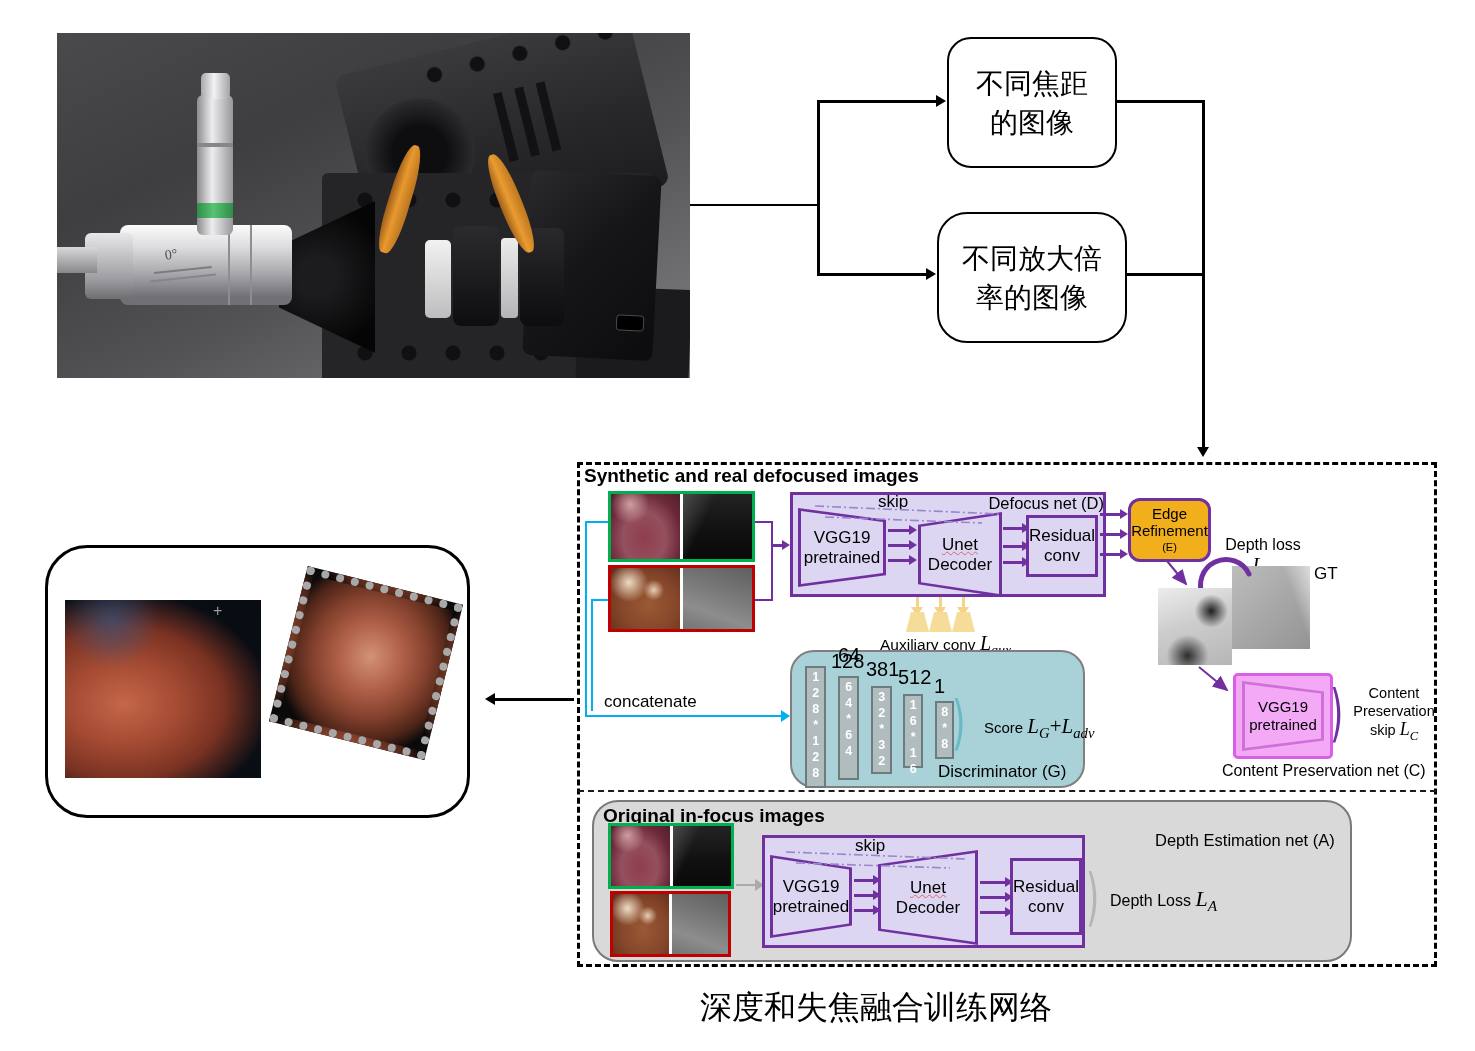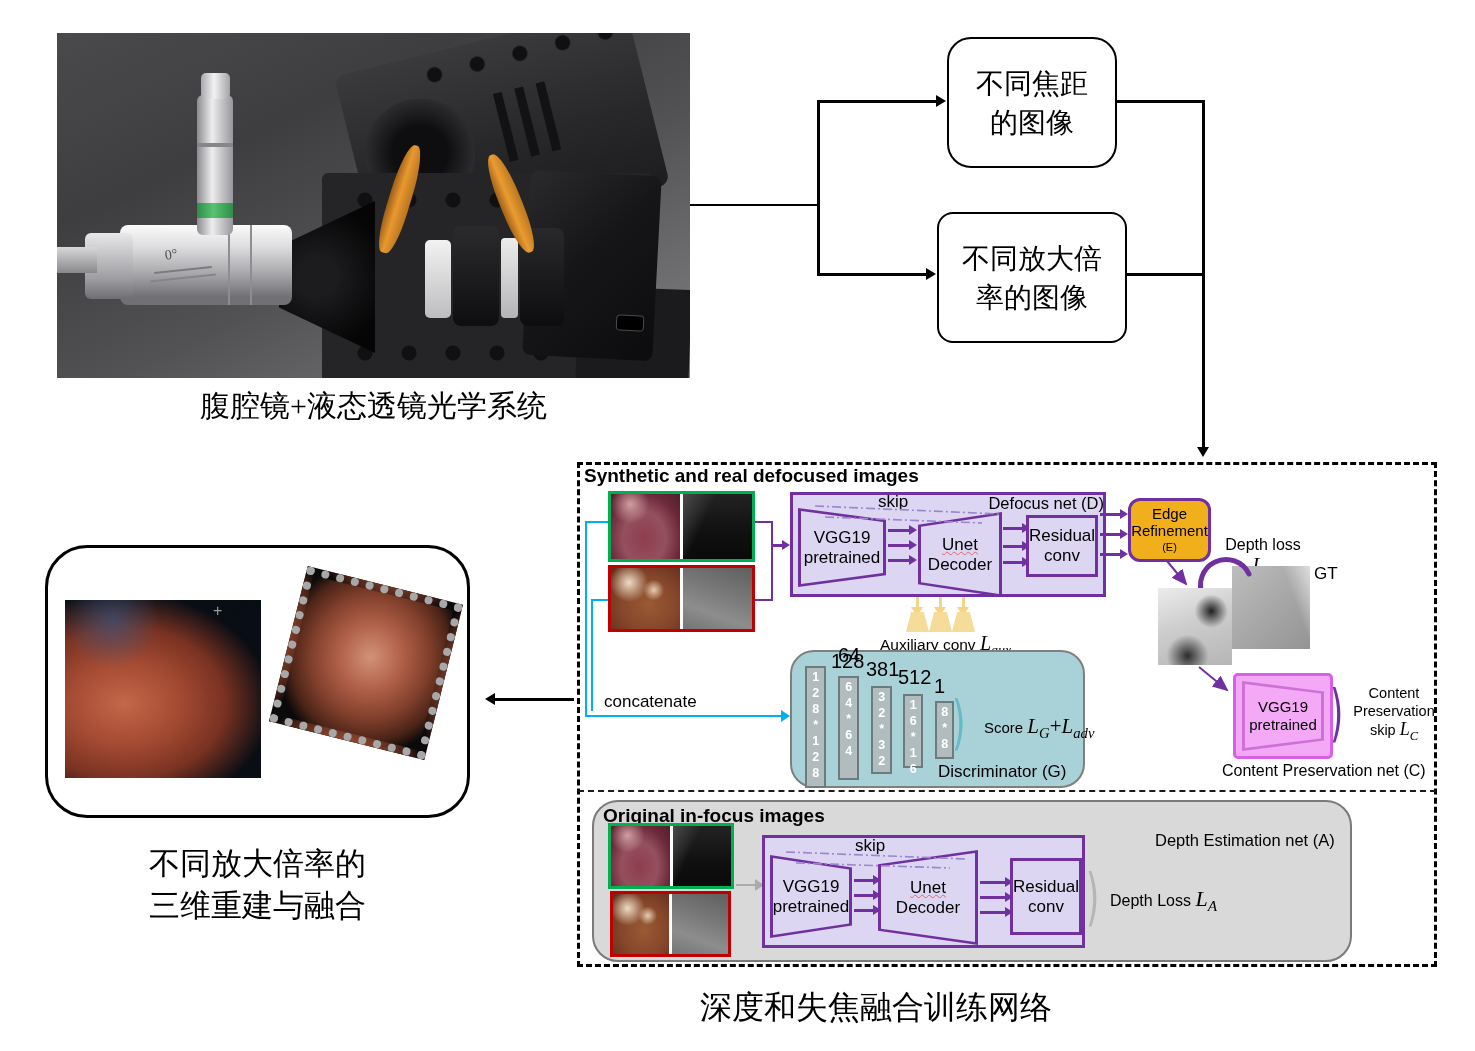--- a/index.html
+++ b/index.html
@@ -111,56 +111,51 @@
     <div class="abs" style="left:28px;top:200px;width:48px;height:66px;background:linear-gradient(180deg,#e8e8ea,#9d9da1 70%,#6f6f73);border-radius:6px;"></div>
     <div class="abs" style="left:0;top:214px;width:40px;height:26px;background:linear-gradient(180deg,#d8d8da,#88888c);"></div>
 
     <div class="abs" style="left:140px;top:62px;width:36px;height:140px;border-radius:6px;
                 background:linear-gradient(90deg,#8c8c90,#ededef 42%,#97979b);">
       <div class="abs" style="left:0;top:108px;width:36px;height:15px;background:linear-gradient(90deg,#2f8d48,#57c373 45%,#2f8d48);"></div>
       <div class="abs" style="left:0;top:48px;width:36px;height:4px;background:#86868a;"></div>
     </div>
     <div class="abs" style="left:144px;top:40px;width:29px;height:26px;border-radius:5px;background:linear-gradient(90deg,#a9a9ad,#f2f2f4 45%,#a4a4a8);"></div>
   </div>
-  <div class="abs cn" style="left:57px;top:386px;width:633px;text-align:center;font-size:30px;">腹腔镜+液态透镜光学系统</div>
 
   <div class="ln" style="left:690px;top:203.5px;width:127px;height:2.5px;"></div>
   <div class="ln" style="left:817px;top:101px;width:2.5px;height:175px;"></div>
   <div class="aR" style="left:817px;top:100px;width:120px;"></div>
   <div class="aR" style="left:817px;top:273px;width:110px;"></div>
 
   <div class="abs cn" style="left:947px;top:37px;width:170px;height:131px;border:2.5px solid #000;border-radius:24px;box-sizing:border-box;
               display:flex;flex-direction:column;align-items:center;justify-content:center;font-size:28px;line-height:39px;">
     <div>不同焦距</div>
     <div>的图像</div>
   </div>
-  <div class="abs cn" style="left:937px;top:212px;width:190px;height:131px;border:2.5px solid #000;border-radius:16px;box-sizing:border-box;
+  <div class="abs cn" style="left:937px;top:212px;width:190px;height:131px;border:2.5px solid #000;border-radius:30px;box-sizing:border-box;
               display:flex;flex-direction:column;align-items:center;justify-content:center;font-size:28px;line-height:39px;">
     <div>不同放大倍</div>
     <div>率的图像</div>
   </div>
 
   <div class="ln" style="left:1117px;top:100px;width:88px;height:2.5px;"></div>
   <div class="ln" style="left:1127px;top:273px;width:78px;height:2.5px;"></div>
   <div class="aD" style="left:1202px;top:100px;height:348px;"></div>
 
   <div class="abs" style="left:45px;top:545px;width:425px;height:273px;border:3px solid #000;border-radius:42px;box-sizing:border-box;background:#fff;overflow:hidden;">
     <div class="abs" style="left:17px;top:52px;width:196px;height:178px;
                 background:radial-gradient(circle at 24% 12%,rgba(45,95,150,0.55) 0%,rgba(0,0,0,0) 22%),
                            radial-gradient(ellipse at 30% 58%,#c4674a 0%,#a54b33 28%,#7a3222 52%,rgba(0,0,0,0) 76%),
                            linear-gradient(120deg,#0c1119 0%,#080c13 60%,#0a0e15 100%);background-color:#070b11;">
       <div class="abs" style="left:148px;top:2px;color:#9a9a9a;font-size:16px;">+</div>
     </div>
     <div class="abs" style="left:238px;top:35px;width:160px;height:160px;transform:rotate(14deg);
                 border:8px dotted #a8a8a8;box-sizing:border-box;
                 background:radial-gradient(ellipse at 52% 45%,#d29277 0%,#b06048 30%,#82402c 55%,#4c2418 75%,rgba(0,0,0,0) 88%),#0a0a0a;"></div>
-  </div>
-  <div class="abs cn" style="left:70px;top:843px;width:375px;text-align:center;font-size:31px;line-height:42px;">
-    <div>不同放大倍率的</div>
-    <div>三维重建与融合</div>
   </div>
   <div class="aL" style="left:494px;top:698px;width:80px;"></div>
 
   <div class="abs" style="left:577px;top:462px;width:860px;height:505px;border:3.5px dashed #000;box-sizing:border-box;"></div>
   <div class="abs" style="left:578px;top:790px;width:858px;height:0;border-top:2.5px dashed #1a1a1a;"></div>
   <div class="abs cn" style="left:700px;top:986px;width:680px;text-align:left;font-size:32px;">深度和失焦融合训练网络</div>
 
   <div class="abs" style="left:584px;top:465px;font-size:19px;font-weight:bold;">Synthetic and real defocused images</div>
 
   <div class="pairbox" style="left:608px;top:491px;width:147px;height:71px;border:3.5px solid #00b050;padding:0;">

